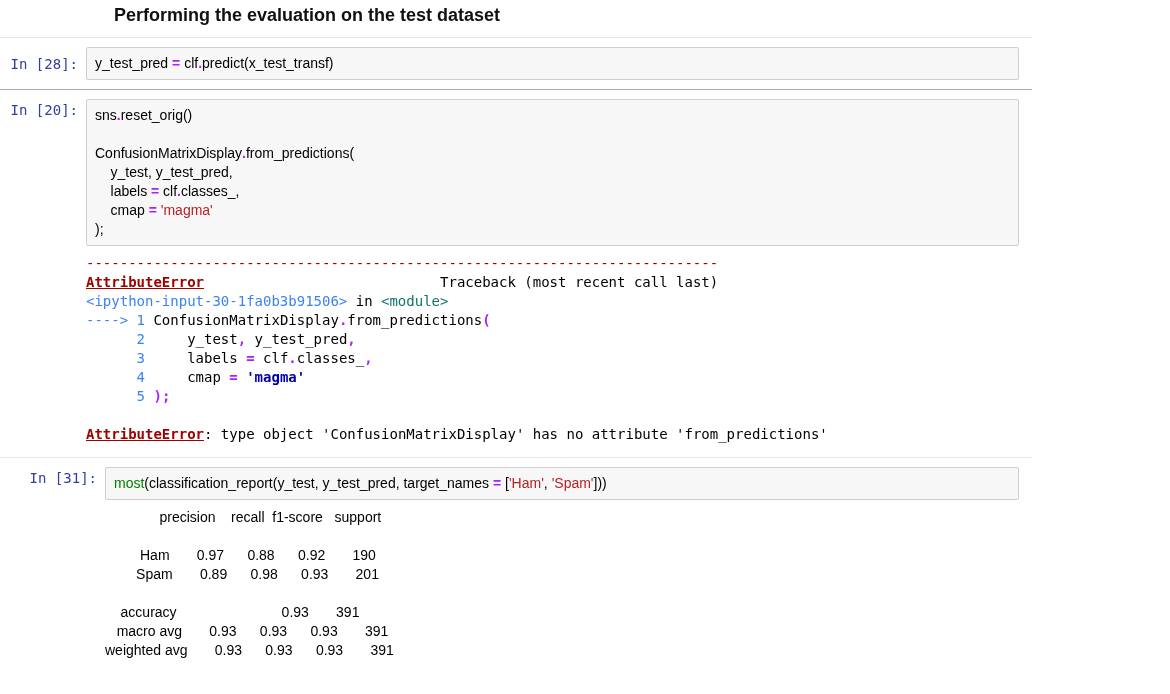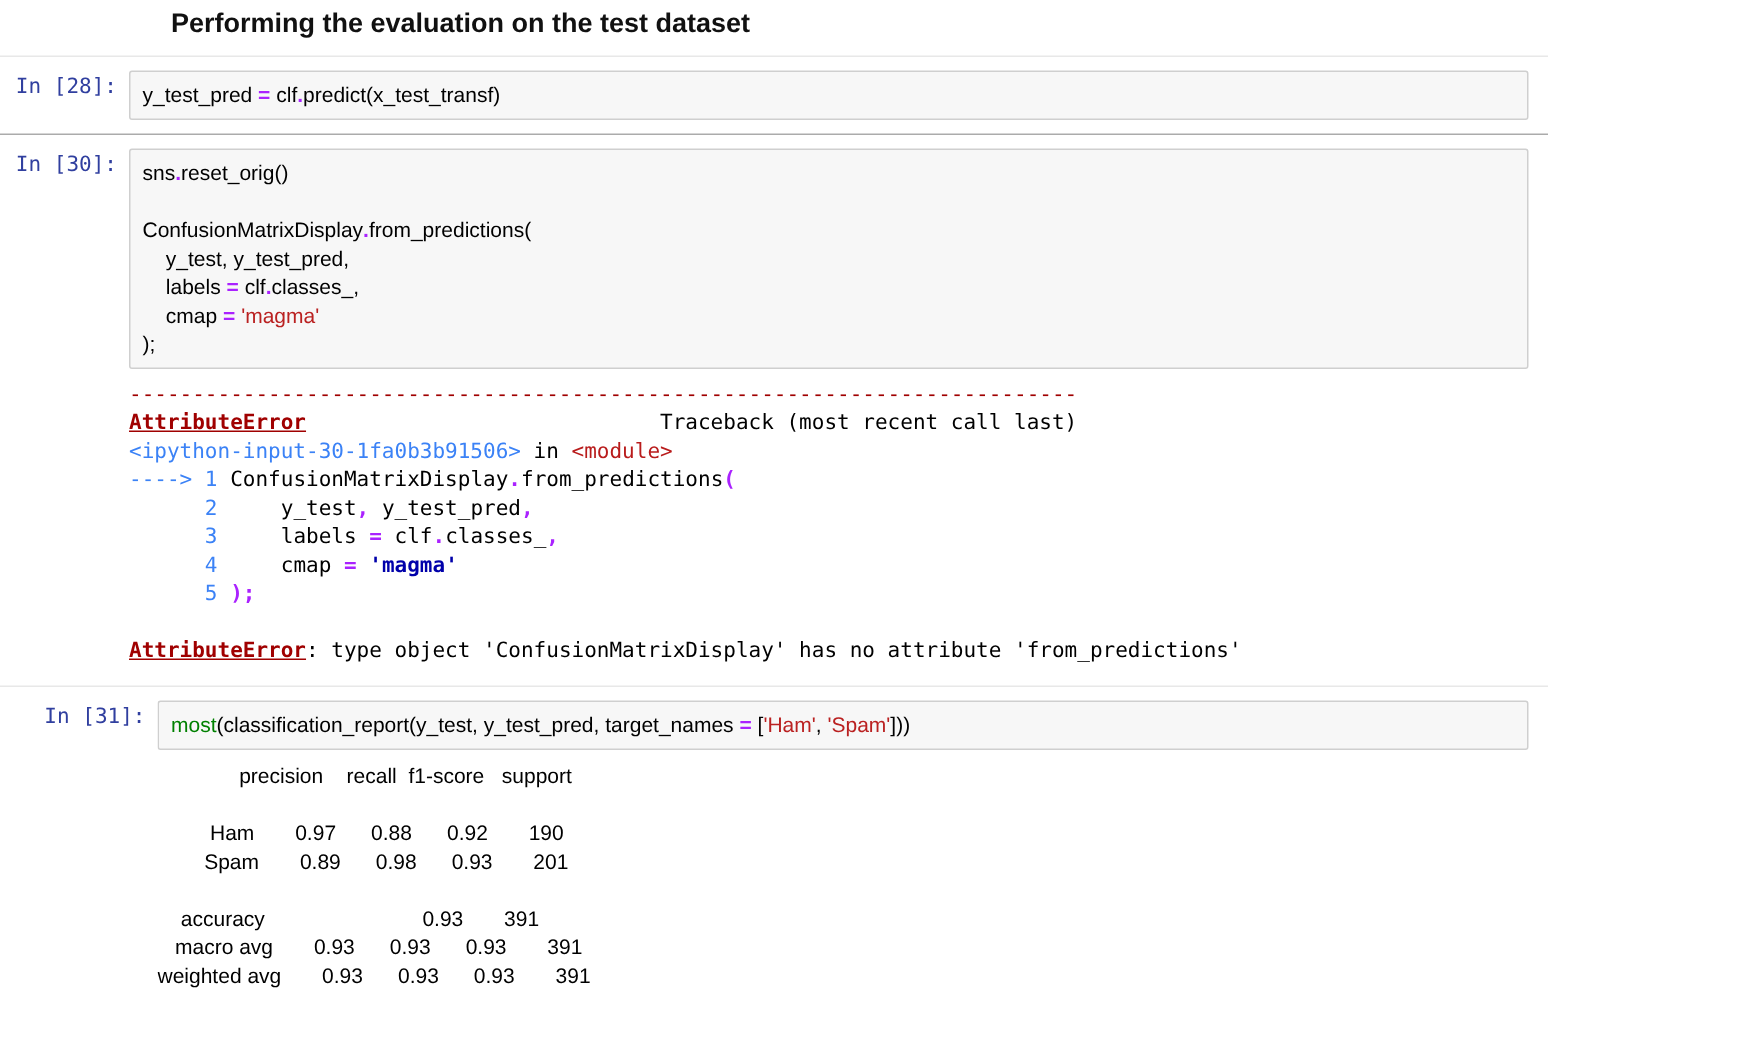--- a/index.html
+++ b/index.html
@@ -64,52 +64,52 @@
   }
   .traceback {
     font-family: Menlo, Consolas, "DejaVu Sans Mono", monospace;
     font-size: 14px;
     line-height: 19px;
     white-space: pre;
   }
   .err-red   { color: #a00000; }
   .err-redbold { color: #a00000; font-weight: bold; text-decoration: underline; }
   .err-green { color: #3b82f6; }
-  .err-cyan  { color: #b91c1c; }
+  .err-cyan  { color: #0f766e; }
   .err-bluebold { color: #0000aa; font-weight: bold; }
   .divider { border-top: 1px solid #e8e8e8; }
   .divider-sel { border-top: 1px solid #ababab; }
 </style>
 </head>
 <body>
 
 <div class="notebook">
 
   <div class="cell">
     <div class="prompt"></div>
     <div class="cell-body markdown-body">
       <h3>Performing the evaluation on the test dataset</h3>
     </div>
   </div>
 
   <div class="divider"></div>
 
-  <div class="cell" style="margin-top:6px;">
+  <div class="cell" style="margin-top:6px;align-items:center;">
     <div class="prompt input-prompt">In [28]:</div>
     <div class="cell-body">
       <div class="input-area">
         <div class="code"><span>y_test_pred </span><span class="c-op">=</span><span> clf</span><span class="c-op">.</span><span>predict(x_test_transf)</span></div>
       </div>
     </div>
   </div>
 
   <div class="divider-sel" style="margin-top:6px;"></div>
 
   <div class="cell" style="margin-top:6px;">
-    <div class="prompt input-prompt">In [30]:</div>
+    <div class="prompt input-prompt">In [20]:</div>
     <div class="cell-body">
       <div class="input-area">
         <div class="code"><span>sns</span><span class="c-op">.</span><span>reset_orig()</span>
 <span></span>
 <span>ConfusionMatrixDisplay</span><span class="c-op">.</span><span>from_predictions(</span>
 <span>    y_test, y_test_pred,</span>
 <span>    labels </span><span class="c-op">=</span><span> clf</span><span class="c-op">.</span><span>classes_,</span>
 <span>    cmap </span><span class="c-op">=</span><span> </span><span class="c-str">'magma'</span>
 <span>);</span></div>
       </div>

